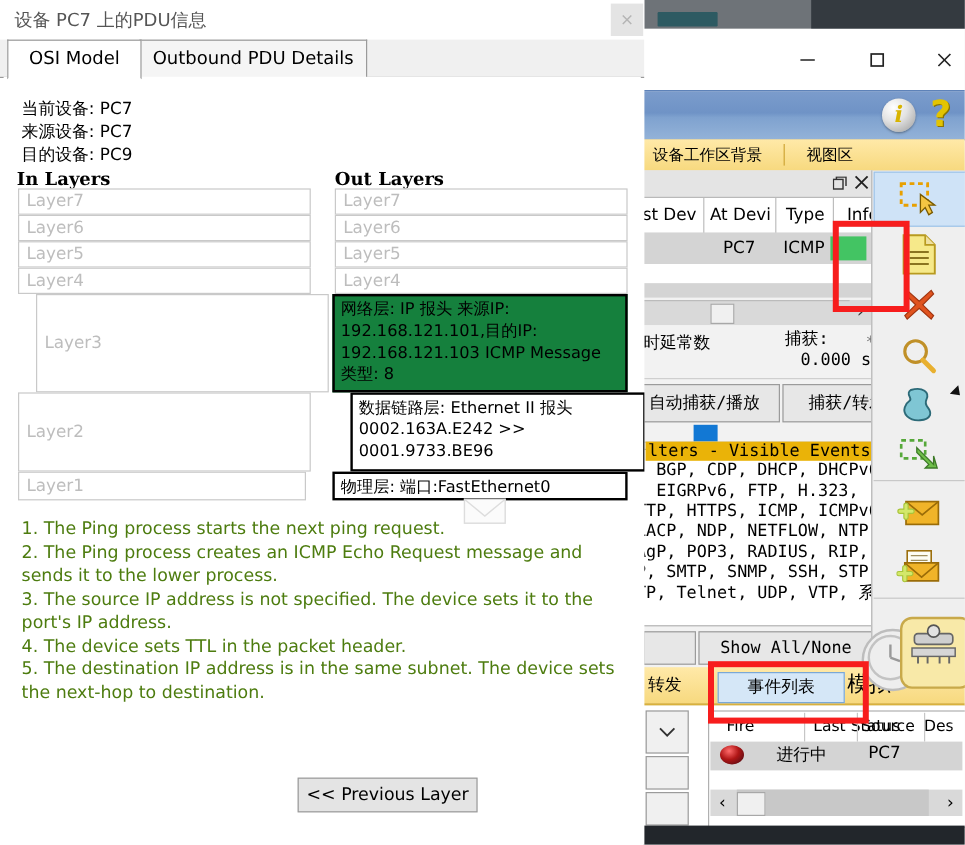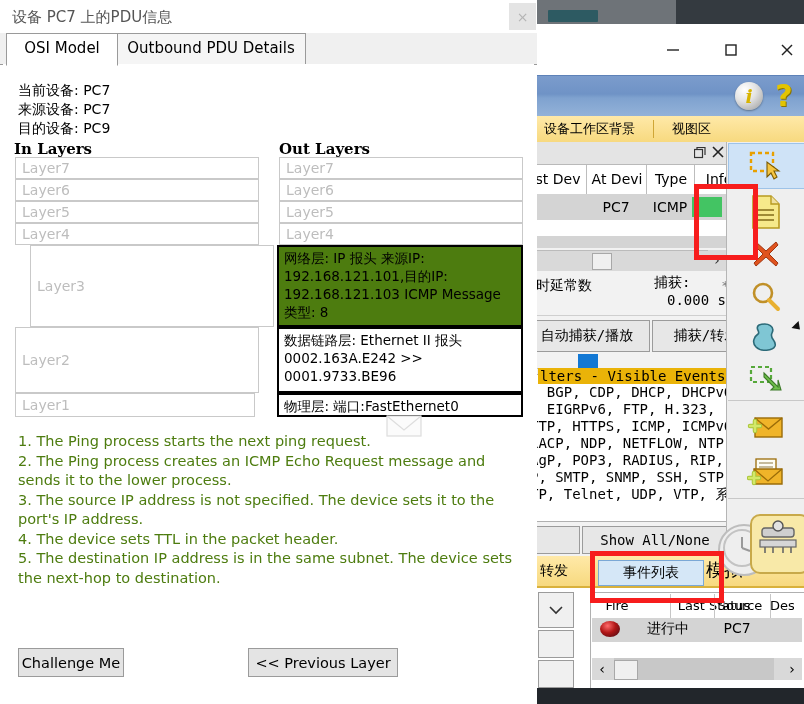--- a/index.html
+++ b/index.html
@@ -149,21 +149,21 @@
 
   .col-title{position:absolute;font-weight:bold;font-size:15px;
     font-family:"DejaVu Serif","Liberation Serif",serif;white-space:nowrap;}
 
   .lbox{position:absolute;border:1px solid #c9c9c9;background:#fff;box-sizing:border-box;
     font-size:14px;color:#bdbdbd;padding-left:6px;display:flex;align-items:center;}
   .lbox.tall{align-items:center;}
 
   .obox{position:absolute;border:2px solid #000;background:#fff;box-sizing:border-box;
     font-size:13.5px;color:#000;padding:2px 5px;line-height:18px;}
-  .obox.hl{background:#4d7c0f;}
+  .obox.hl{background:#15803d;}
 
   #envelope-ghost{left:386px;top:415px;width:36px;height:22px;}
 
   #desc{left:18px;top:432px;width:505px;font-size:14.5px;line-height:19.5px;color:#4d7c0f;white-space:pre-wrap;}
 
   .dbtn{position:absolute;background:#e4e4e4;border:1px solid #9b9b9b;
     font-size:14.5px;display:flex;align-items:center;justify-content:center;white-space:nowrap;}
   #challenge-btn{left:18px;top:648px;width:104px;height:27px;}
   #prev-btn{left:248px;top:648px;width:148px;height:27px;}
   #next-btn{left:402px;top:648px;width:120px;height:27px;}
@@ -419,34 +419,33 @@
   <div class="lbox tall" style="left:30px;top:245px;width:244px;height:82px;">Layer3</div>
   <div class="lbox tall" style="left:15px;top:327px;width:244px;height:66px;">Layer2</div>
   <div class="lbox" style="left:15px;top:393px;width:240px;height:24px;">Layer1</div>
 
   <div class="lbox" style="left:279px;top:157px;width:244px;height:22px;">Layer7</div>
   <div class="lbox" style="left:279px;top:179px;width:244px;height:22px;">Layer6</div>
   <div class="lbox" style="left:279px;top:201px;width:244px;height:22px;">Layer5</div>
   <div class="lbox" style="left:279px;top:223px;width:244px;height:22px;">Layer4</div>
 
   <div class="obox hl" style="left:277px;top:245px;width:246px;height:82px;">网络层: IP 报头 来源IP: 192.168.121.101,目的IP: 192.168.121.103 ICMP Message 类型: 8</div>
-  <div class="obox" style="left:277px;top:327px;width:246px;height:66px;">数据链路层: Ethernet II 报头 0002.163A.E242 &gt;&gt; 0001.9733.BE96</div>
+  <div class="obox" style="left:292px;top:327px;width:246px;height:66px;">数据链路层: Ethernet II 报头 0002.163A.E242 &gt;&gt; 0001.9733.BE96</div>
   <div class="obox" style="left:277px;top:393px;width:246px;height:24px;">物理层: 端口:FastEthernet0</div>
 
   <div class="abs" id="envelope-ghost">
     <svg width="36" height="22" viewBox="0 0 36 22">
       <rect x="1" y="1" width="34" height="20" fill="#fbfbfb" stroke="#dddddd" stroke-width="1.2"></rect>
       <polyline points="1,1 18,15 35,1" fill="none" stroke="#dddddd" stroke-width="1.2"></polyline>
     </svg>
   </div>
 
   <div class="abs" id="desc">1. The Ping process starts the next ping request.
 2. The Ping process creates an ICMP Echo Request message and sends it to the lower process.
 3. The source IP address is not specified. The device sets it to the port's IP address.
 4. The device sets TTL in the packet header.
 5. The destination IP address is in the same subnet. The device sets the next-hop to destination.</div>
 
-  <div class="dbtn" id="challenge-btn">Challenge Me</div>
   <div class="dbtn" id="prev-btn">&lt;&lt; Previous Layer</div>
 </div>
 
 <div class="redbox" id="redbox-info"></div>
 <div class="redbox" id="redbox-ev"></div>
 
 </body></html>

